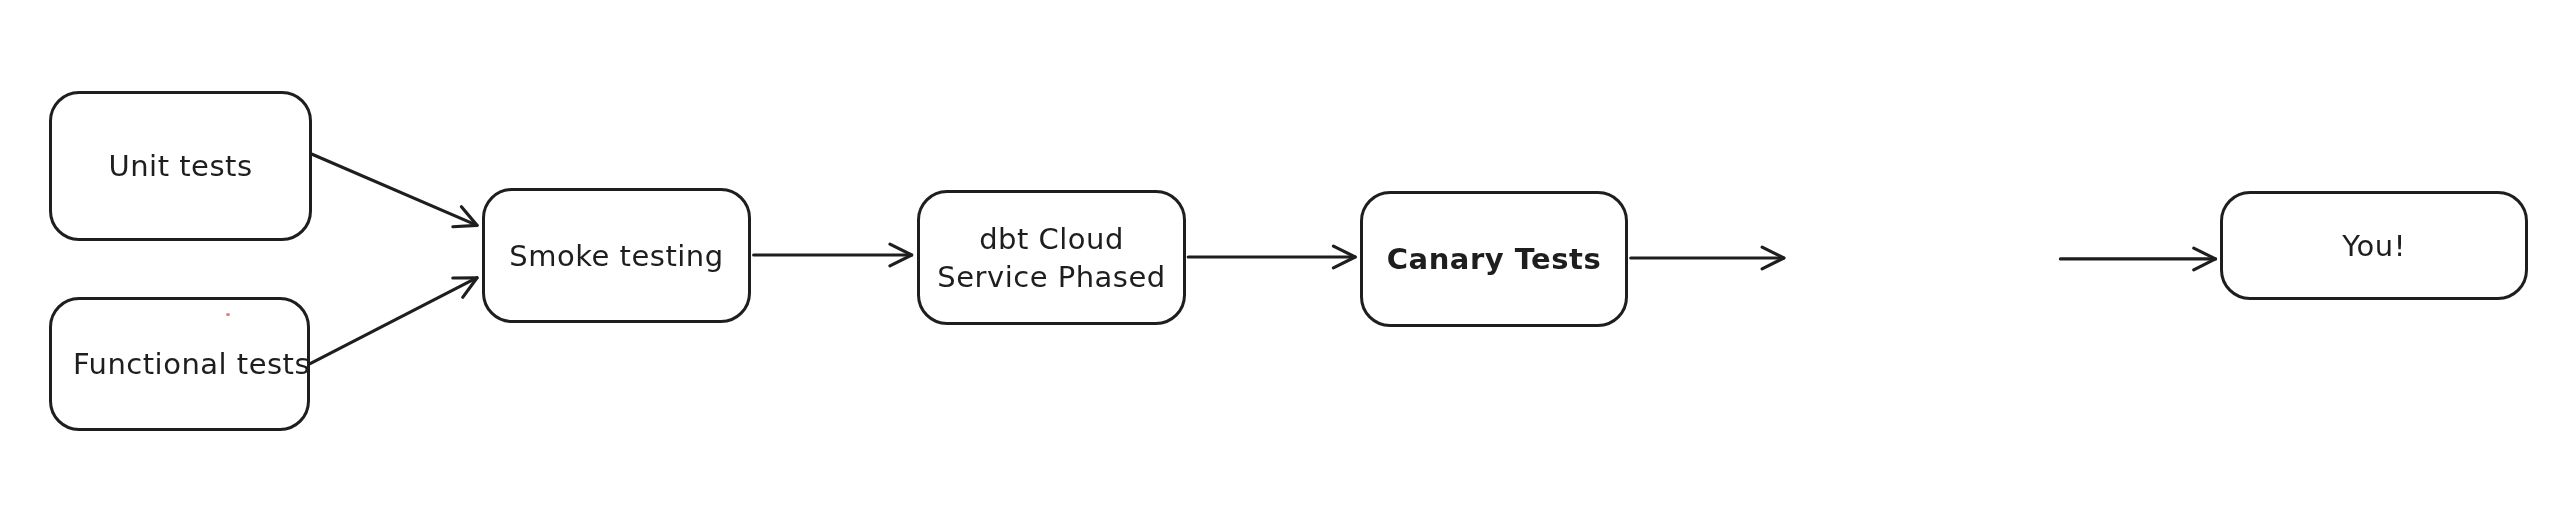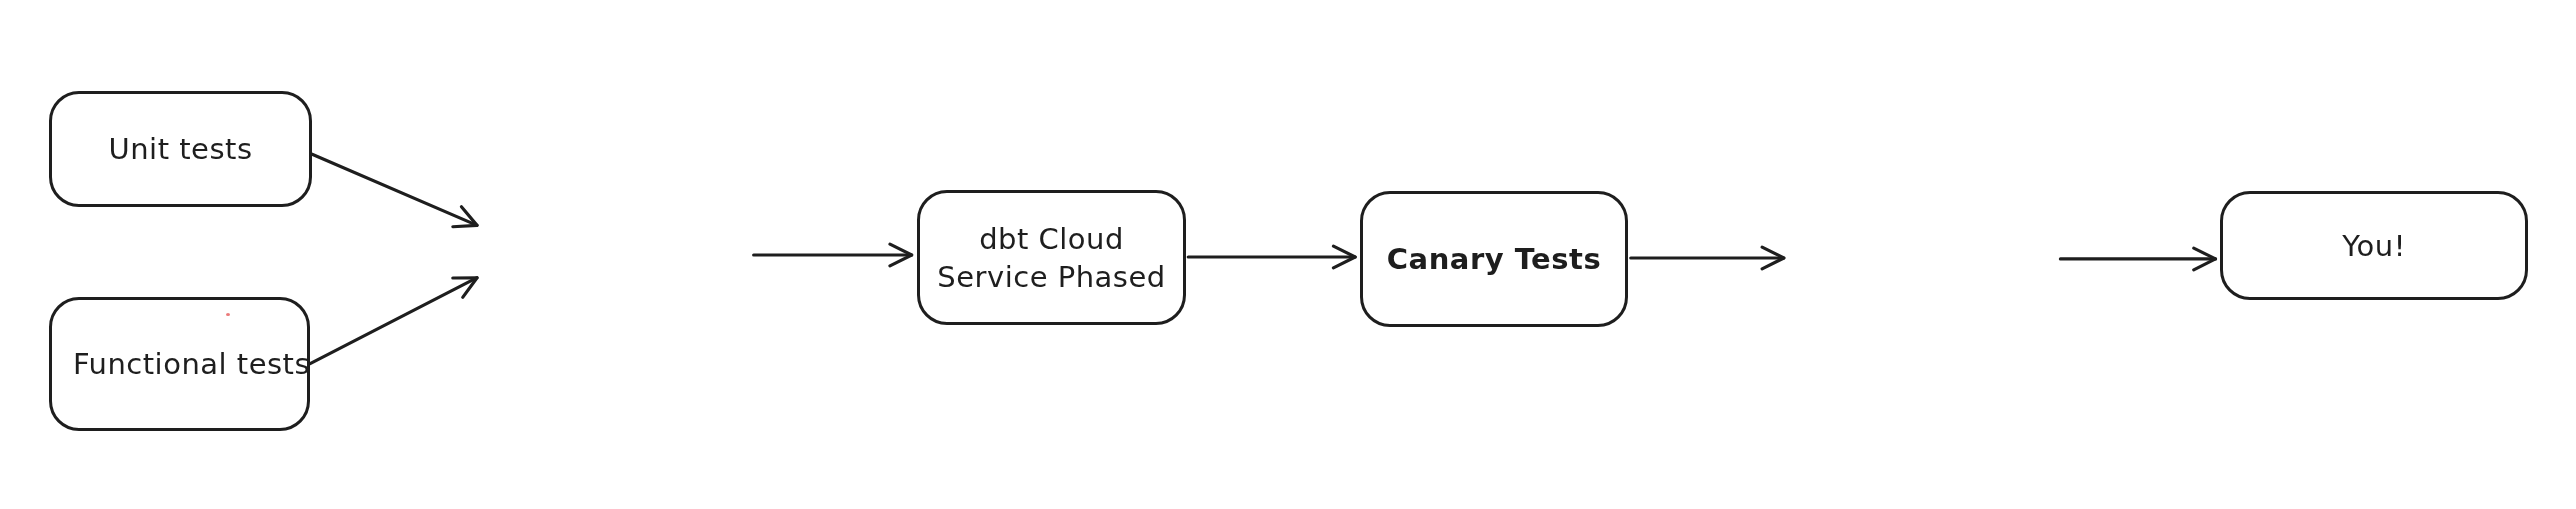--- a/index.html
+++ b/index.html
@@ -41,21 +41,21 @@
     font-size: 29px;
     line-height: 38px;
     letter-spacing: 0.5px;
     cursor: pointer;
   }
   .node .line {
     display: block;
     white-space: nowrap;
   }
   
-  .n-unit       { left: 49px;   top: 91px;  width: 263px; height: 116px; }
+  .n-unit       { left: 49px;   top: 91px;  width: 263px; height: 150px; }
   .n-functional { left: 49px;   top: 297px; width: 261px; height: 134px; padding-left: 24px; }
   .n-smoke      { left: 482px;  top: 188px; width: 269px; height: 135px; }
   .n-dbt        { left: 917px;  top: 190px; width: 269px; height: 135px; }
   .n-canary     { left: 1360px; top: 191px; width: 268px; height: 136px; font-weight: bold; }
   .n-phased     { left: 1788px; top: 193px; width: 270px; height: 134px; }
   .n-you        { left: 2220px; top: 191px; width: 308px; height: 109px; }
   .stray-dot {
     position: absolute;
     left: 226px;
     top: 313px;
@@ -85,20 +85,23 @@
   </svg>
 
   <div class="node n-unit">
     <span class="line">Unit tests</span>
   </div>
 
   <div class="node n-functional">
     <span class="line">Functional tests</span>
   </div>
 
+  <div class="node n-smoke">
+    <span class="line">Smoke testing</span>
+  </div>
 
   <div class="node n-dbt">
     <span class="line">dbt Cloud</span>
     <span class="line">Service Phased</span>
   </div>
 
   <div class="node n-canary">
     <span class="line">Canary Tests</span>
   </div>
 

